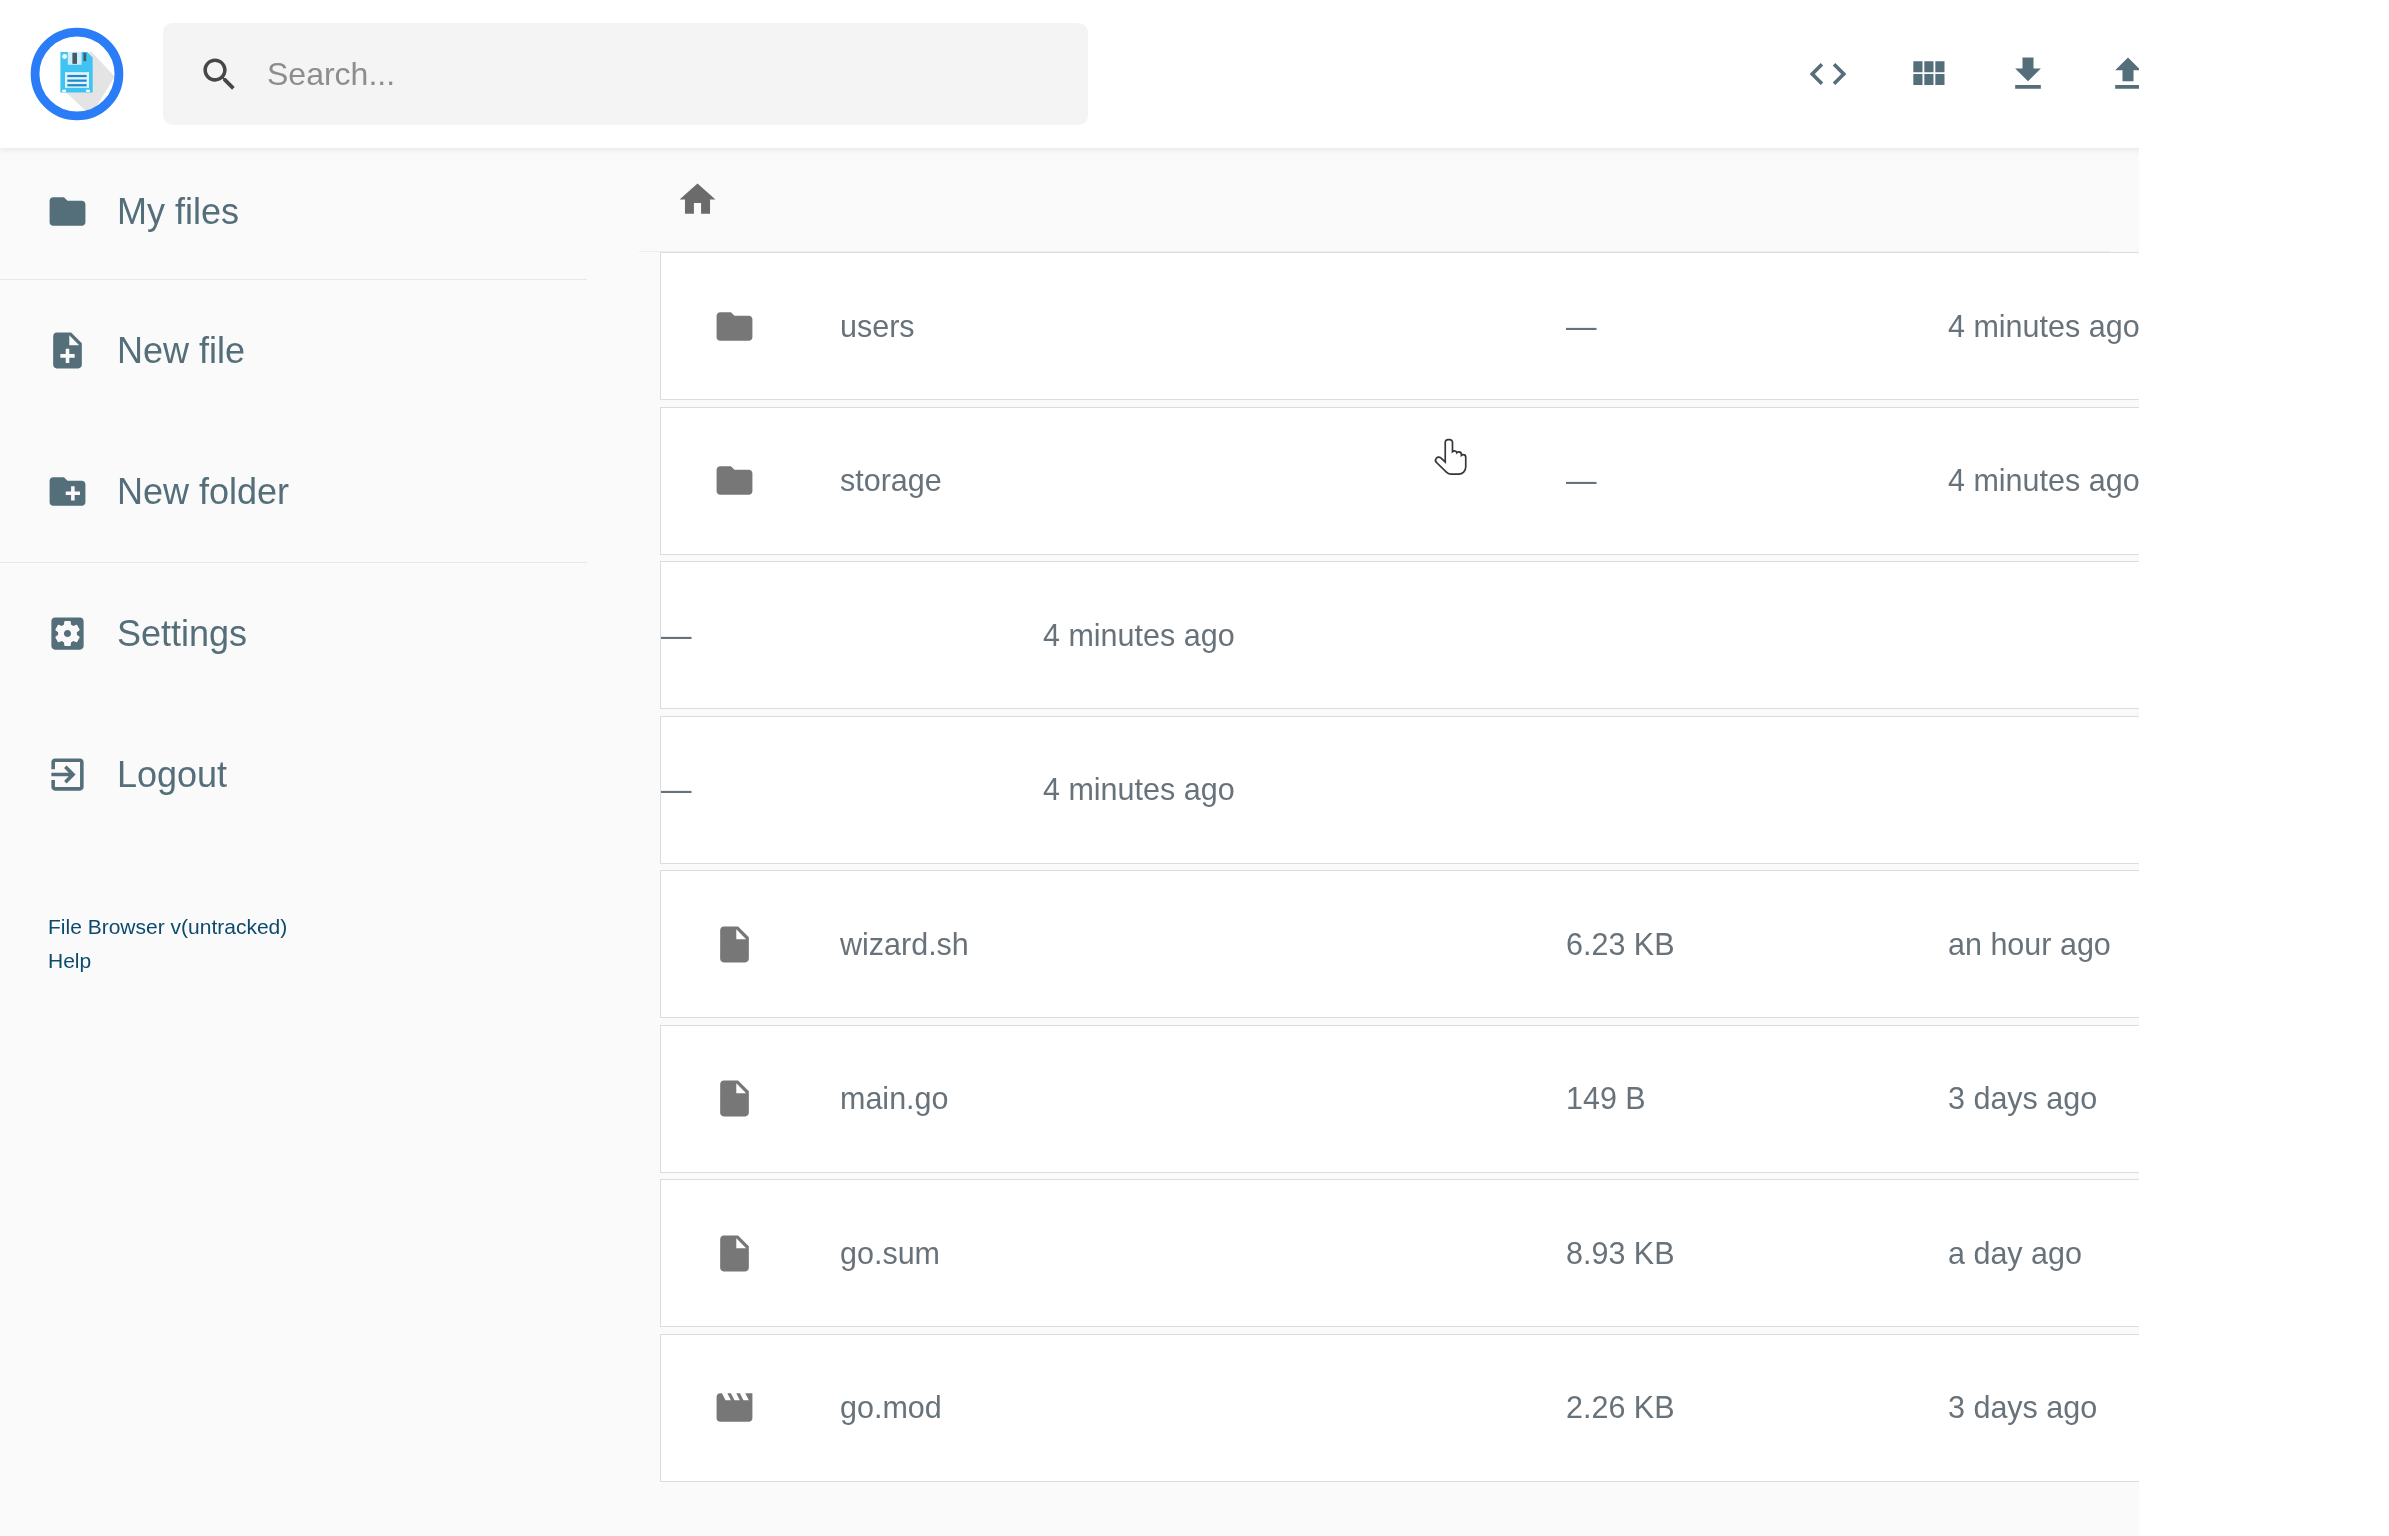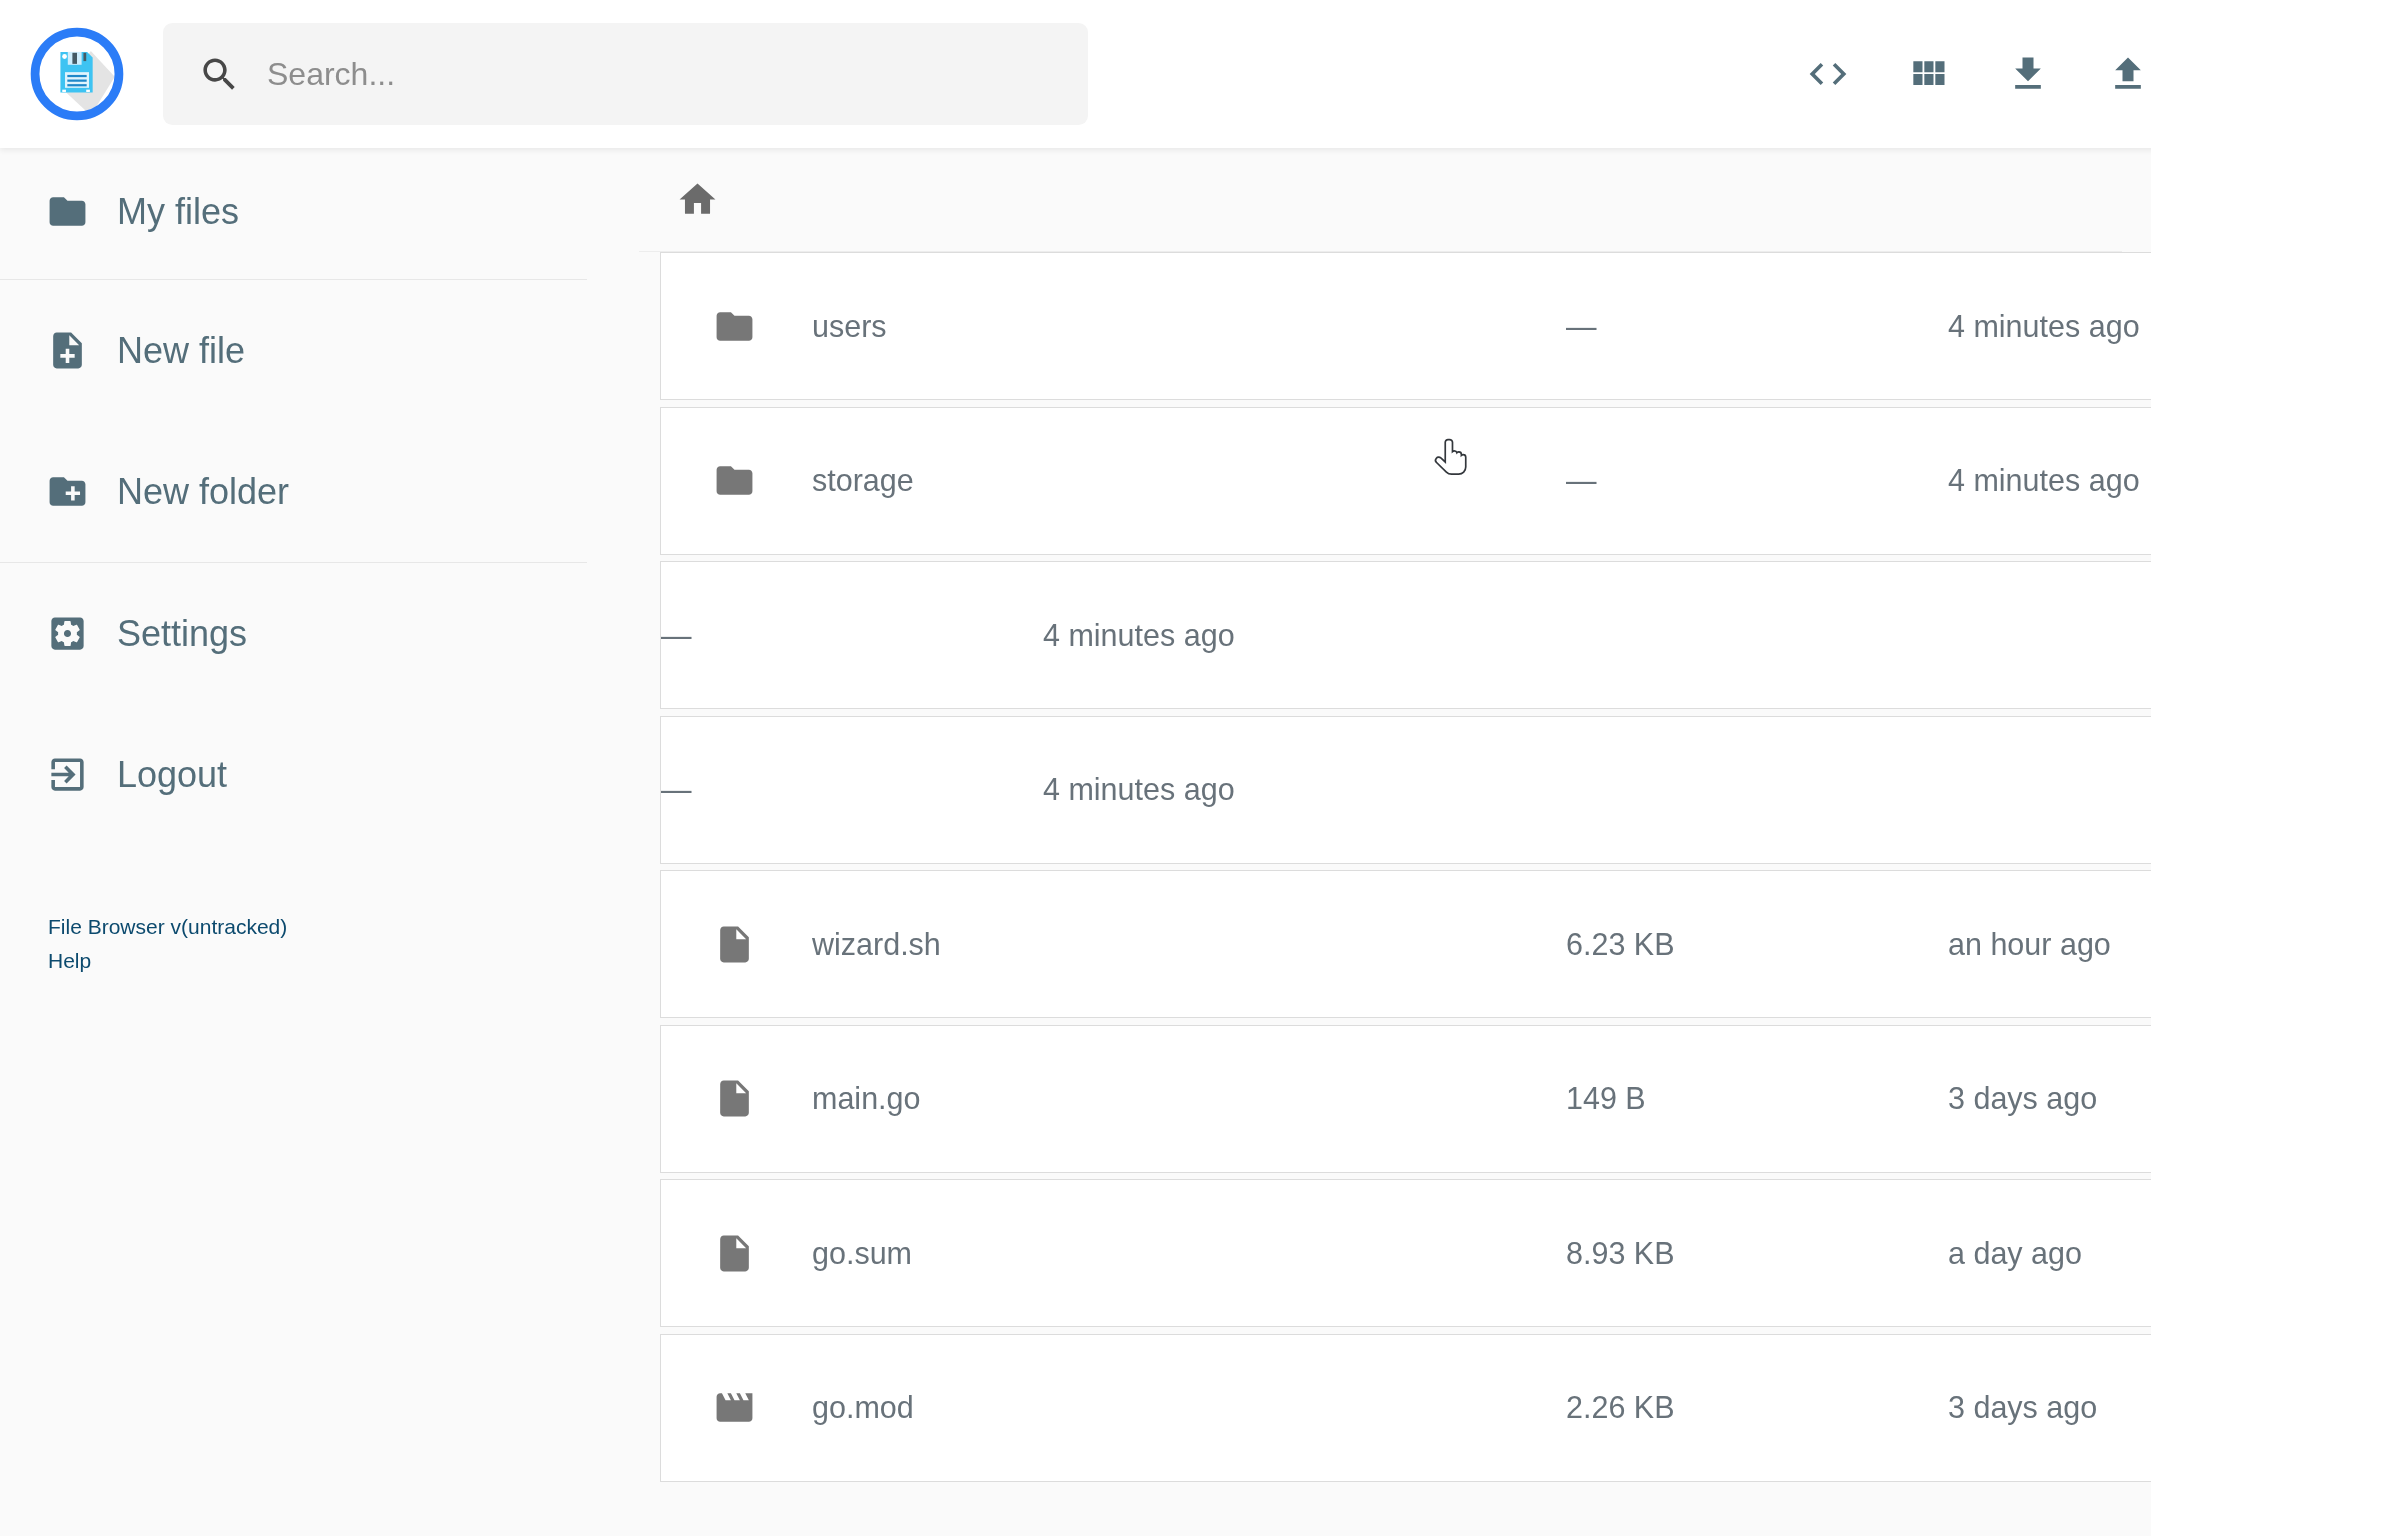--- a/index.html
+++ b/index.html
@@ -1,17 +1,17 @@
 <!DOCTYPE html>
 <html style="font-size:15px"><head>
 <meta charset="utf-8">
 <style>
   html,body{margin:0;padding:0;}
   body{font-family:"Liberation Sans","DejaVu Sans",sans-serif;}
-  .page{position:relative;width:2139px;height:1536px;background:#fafafa;overflow:hidden;padding-left:12px;}
+  .page{position:relative;width:2139px;height:1536px;background:#fafafa;overflow:hidden;}
 
   
   .header{position:absolute;top:0;left:0;width:2389px;height:148px;background:#ffffff;
           display:flex;align-items:center;box-shadow:0 2.8px 5.6px rgba(0,0,0,0.07);z-index:5;}
   .logo{margin-left:30px;width:94px;height:94px;flex:0 0 auto;cursor:pointer;}
   .search{margin-left:39px;width:925px;height:102px;background:#f4f4f4;border-radius:9.3px;
           display:flex;align-items:center;}
   .search .s-icon{width:43px;height:43px;margin:0 26px 0 35px;color:#474747;flex:0 0 auto;}
   .search input{border:none;outline:none;background:transparent;font-size:32px;color:#555;
                 font-family:inherit;flex:1;padding:0;}
@@ -43,21 +43,21 @@
   .th-name{flex:1;padding-left:32px;font-weight:bold;color:#5d6c75;display:flex;
            align-items:center;cursor:pointer;}
   .th-name svg{width:35px;height:35px;margin-left:15px;color:#757575;}
   .th-size{width:382px;cursor:pointer;}
   .th-mod{width:407px;cursor:pointer;}
 
   .listing{margin-left:73px;width:1696px;}
   .row{box-sizing:border-box;height:148px;margin-bottom:6.5px;background:#ffffff;
        border:0.9px solid #dcdcdc;display:flex;align-items:center;font-size:30.5px;
        color:#68727a;cursor:pointer;}
-  .c-name{flex:1;display:flex;align-items:center;padding-left:52px;min-width:0;}
+  .c-name{flex:1;display:flex;align-items:center;padding-left:52px;min-width:0;gap:28px;}
   .c-name svg{width:43px;height:43px;margin-right:56px;color:#777777;flex:0 0 auto;}
   .c-size{width:382px;}
   .c-mod{width:407px;}
 
   
   .cursor{position:absolute;left:1433px;top:437px;width:39px;height:50px;z-index:9;
           pointer-events:none;}
   .hidden-defs{position:absolute;width:0;height:0;overflow:hidden;}
 </style>
 </head>

